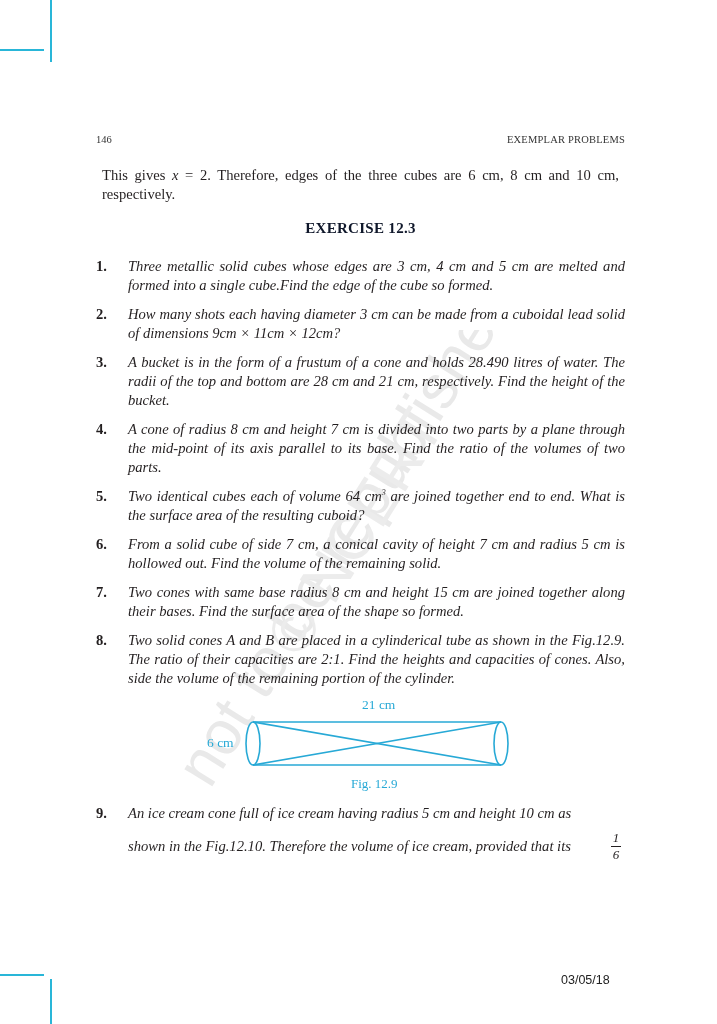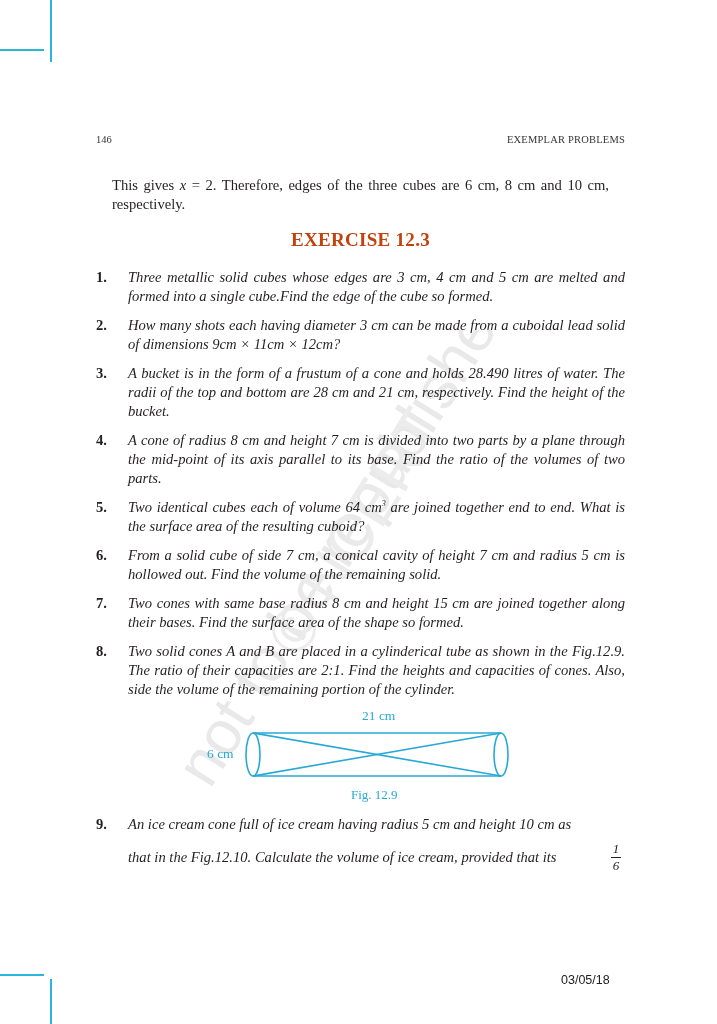--- a/index.html
+++ b/index.html
@@ -9,23 +9,23 @@
     }
     .crop { position: absolute; background: #29b6d8; }
     .crop.v { width: 2px; }
     .crop.h { height: 2px; }
     .running-head {
       position: absolute; top: 134px; left: 96px; right: 92px; font-size: 10.5px;
       display: flex; justify-content: space-between; color: #333;
     }
     .running-head .title { letter-spacing: 0.2px; }
     .content { position: absolute; left: 96px; right: 92px; top: 160px; font-size: 14.6px; line-height: 19px; }
-    .intro { text-align: justify; margin: 16px; }
+    .intro { text-align: justify; margin: 6px; }
     .exercise-heading {
-      text-align: center; color: #c2410c; font-weight: bold; font-size: 19px;
+      text-align: center; color: #0f172a; font-weight: bold; font-size: 15px;
       margin: 15px 0 19px 0; letter-spacing: 0.3px;
     }
     .q { display: flex; margin-bottom: 10px; }
     .q .num { width: 32px; flex: 0 0 32px; font-weight: bold; }
     .q .text { flex: 1; text-align: justify; font-style: italic; }
     .fig {
       position: relative; height: 110px; margin: 2px 0 0 0;
     }
     .fig svg { position: absolute; left: 0; top: 0; }
     .fig-label { position: absolute; color: #27a9d6; font-size: 13.5px; }
@@ -119,21 +119,21 @@
     <span class="fig-label" style="left:266px; top:5px;">21 cm</span>
     <span class="fig-label" style="left:111px; top:43px;">6 cm</span>
     <span class="fig-label" style="left:255px; top:84px; font-size:13px;">Fig. 12.9</span>
   </div>
 
   <div class="q q9" style="margin-top:4px;">
     <span class="num">9.</span>
     <div class="text">
       <div>An ice cream cone full of ice cream having radius 5 cm and height 10 cm as</div>
       <div class="line2">
-        <span>that in the Fig.12.10. Calculate the volume of ice cream, provided that its</span>
+        <span>shown in the Fig.12.10. Therefore the volume of ice cream, provided that its</span>
         <span class="frac">
           <span>1</span>
           <span class="bar"></span>
           <span>6</span>
         </span>
       </div>
     </div>
   </div>
 </div>
 

